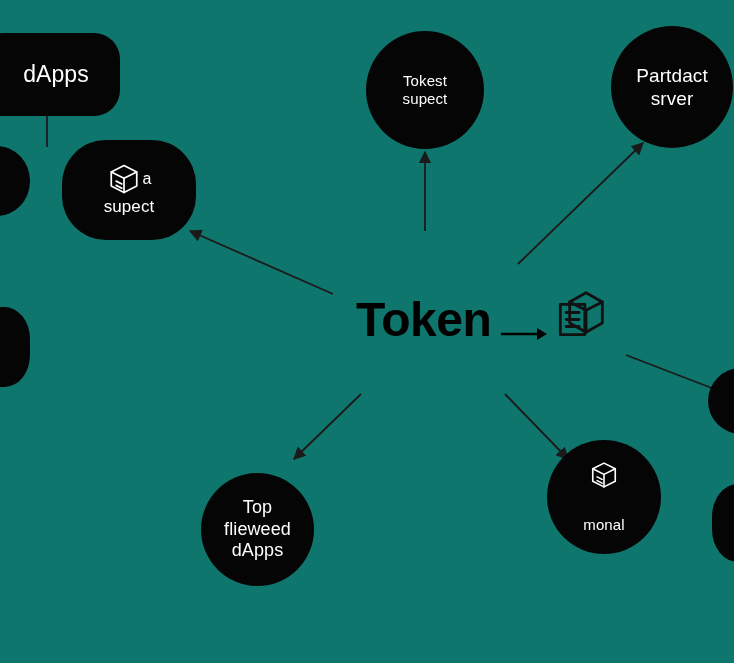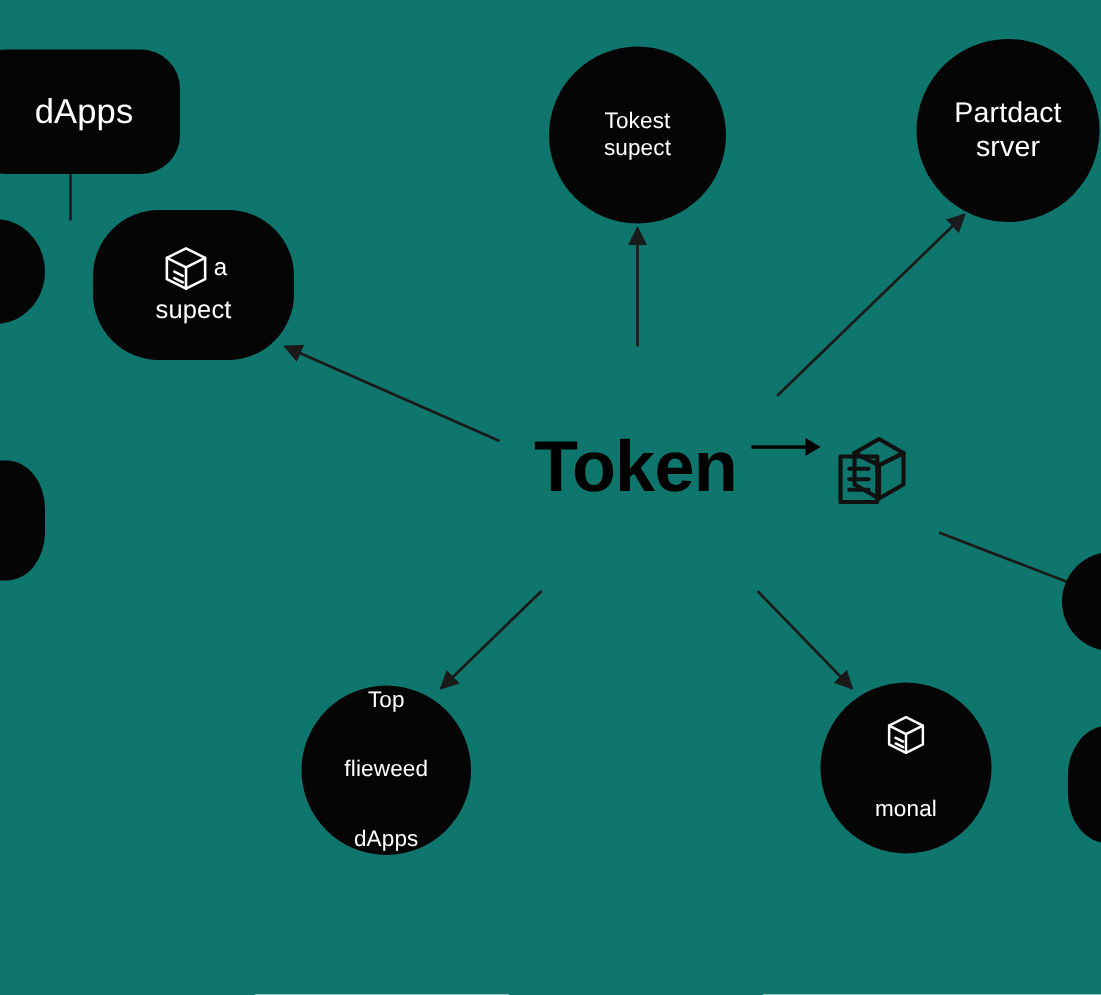--- a/index.html
+++ b/index.html
@@ -80,37 +80,36 @@
   #node-right-circle {
     left: 708px; top: 368px;
     width: 66px; height: 66px;
   }
   #node-right-blob {
     left: 712px; top: 484px;
     width: 62px; height: 78px;
     border-radius: 42%;
   }
   #node-top {
-    left: 201px; top: 457px;
+    left: 201px; top: 473px;
     width: 113px; height: 113px;
-    font-size: 15px;
-    gap: 28px;
+    font-size: 18px;
   }
   #node-monal {
-    left: 547px; top: 455px;
+    left: 547px; top: 440px;
     width: 114px; height: 114px;
     font-size: 15px;
     gap: 26px;
   }
 
   .center-group {
     position: absolute;
     left: 356px; top: 288px;
     display: flex;
-    align-items: flex-start;
+    align-items: flex-end;
     gap: 0px;
   }
   #center-title {
     font-size: 48px;
     font-weight: 700;
     color: #000000;
     letter-spacing: -0.5px;
     line-height: 1;
   }
   .center-arrow {

